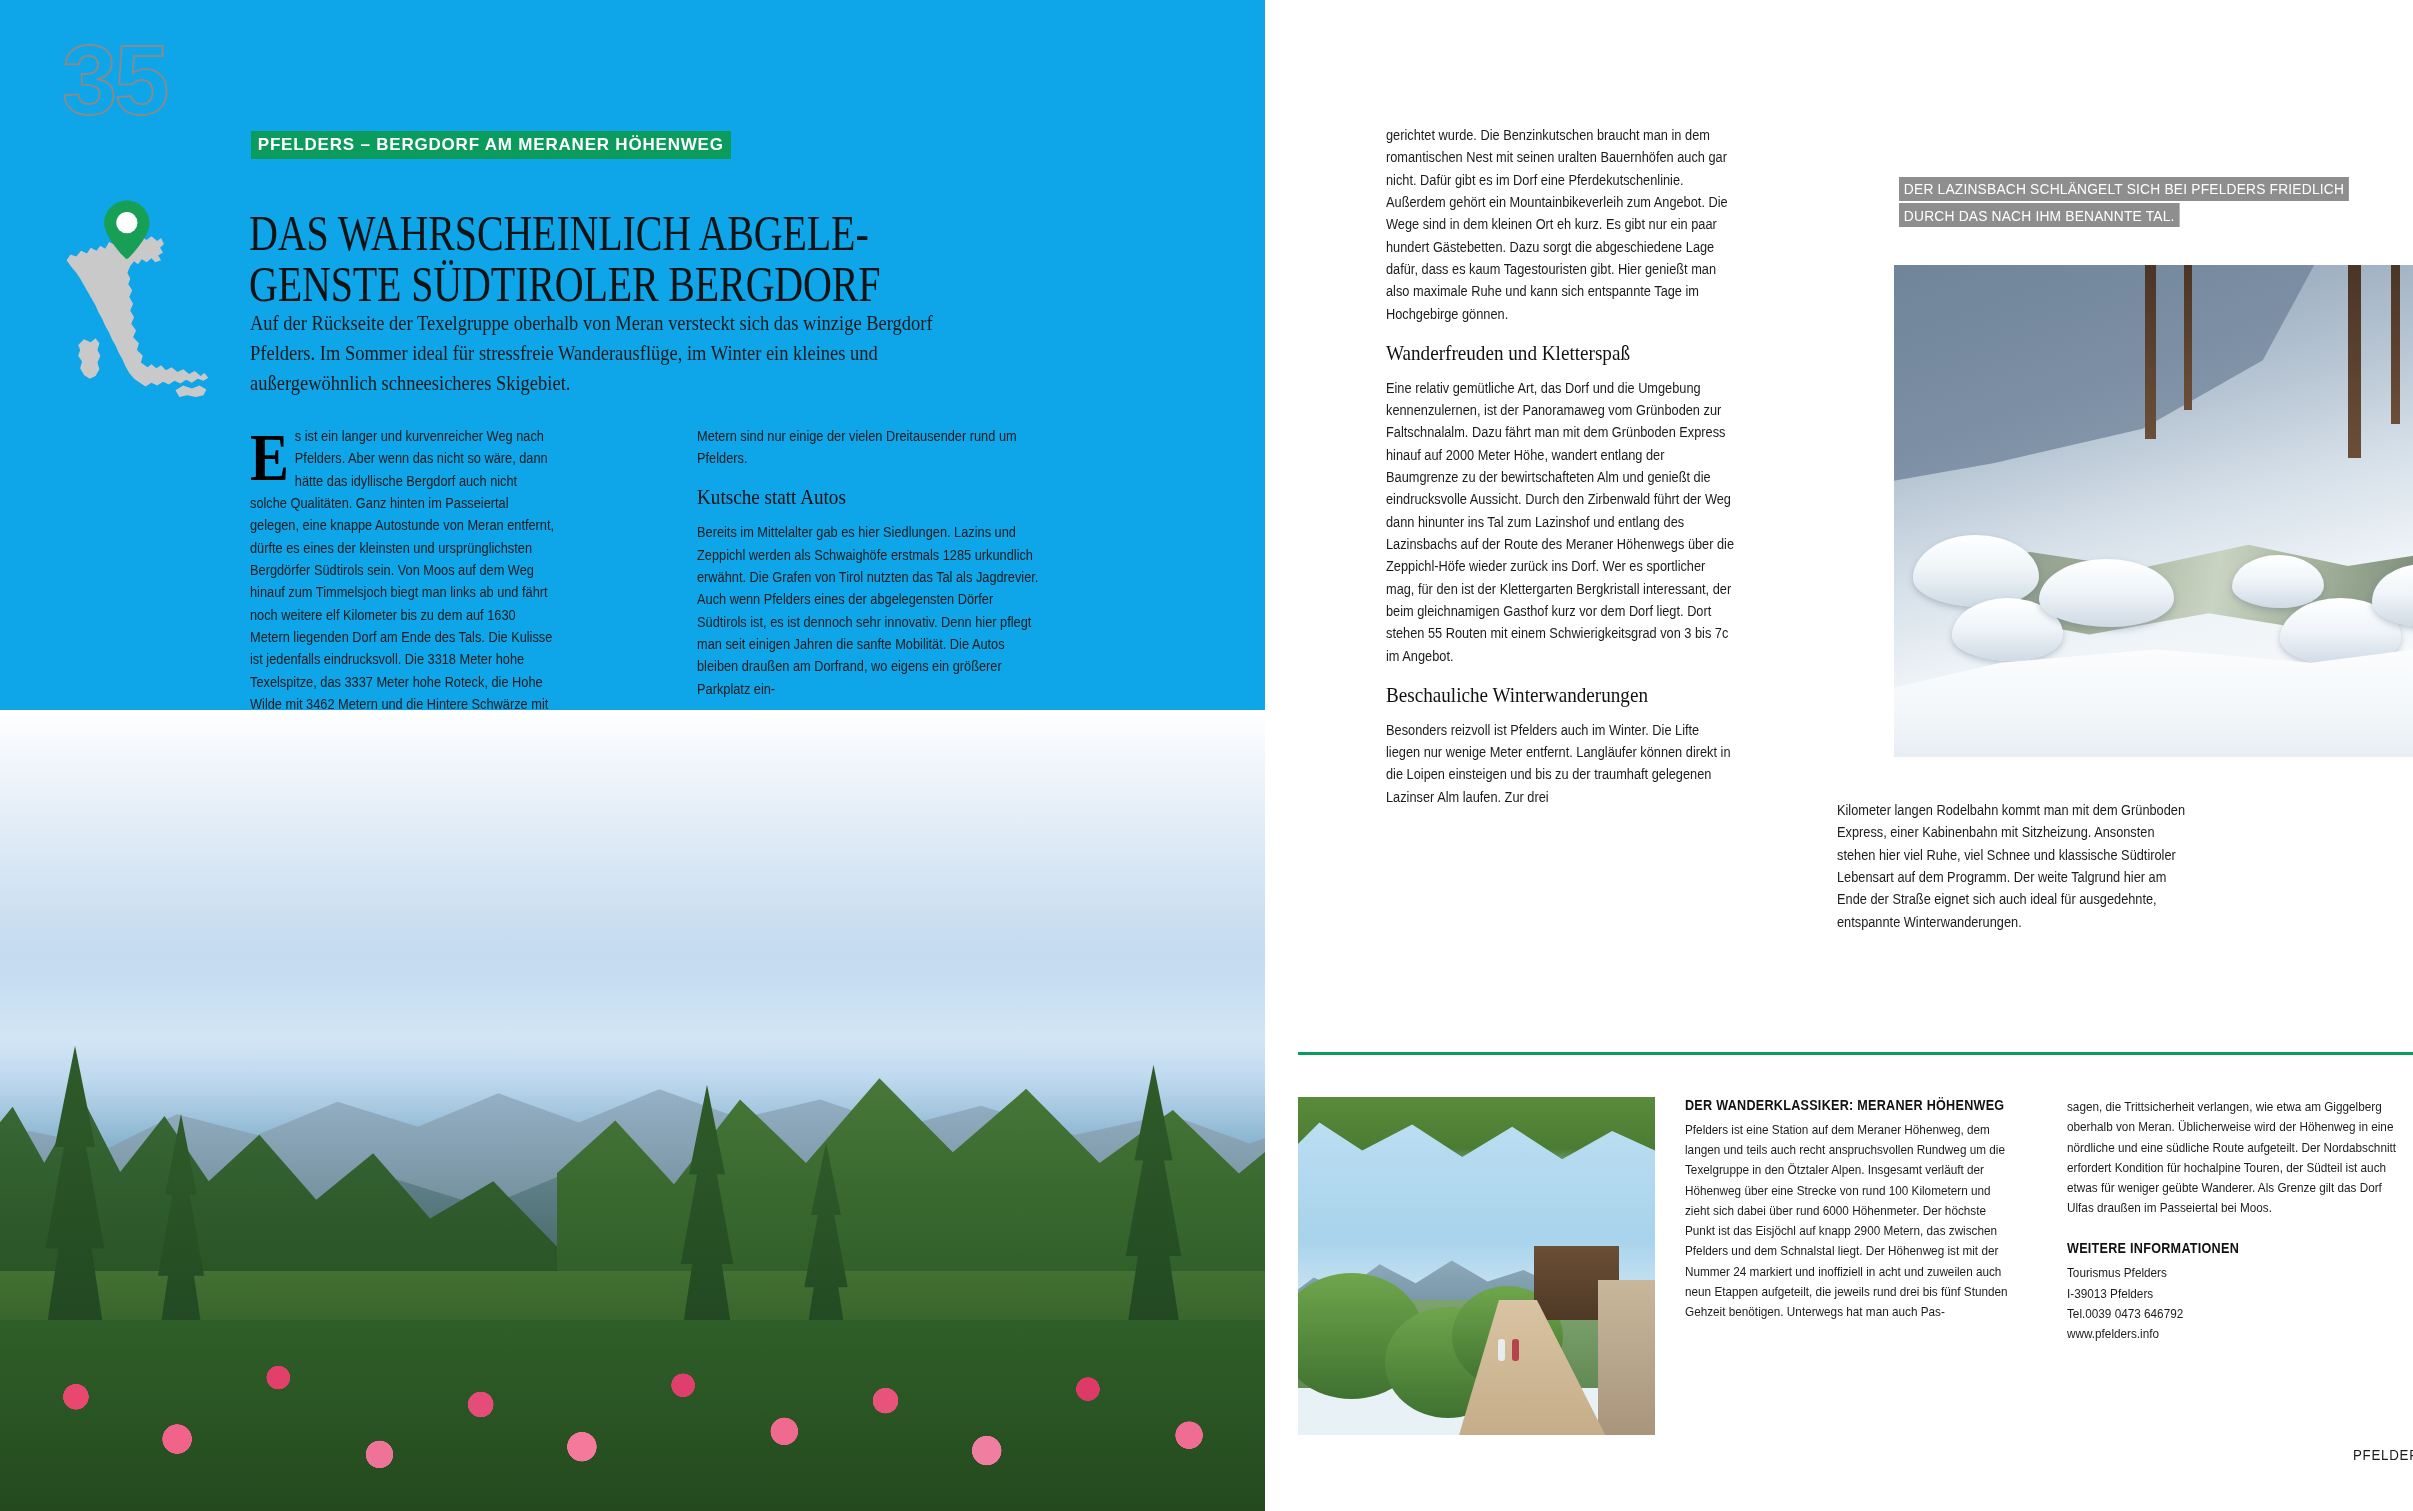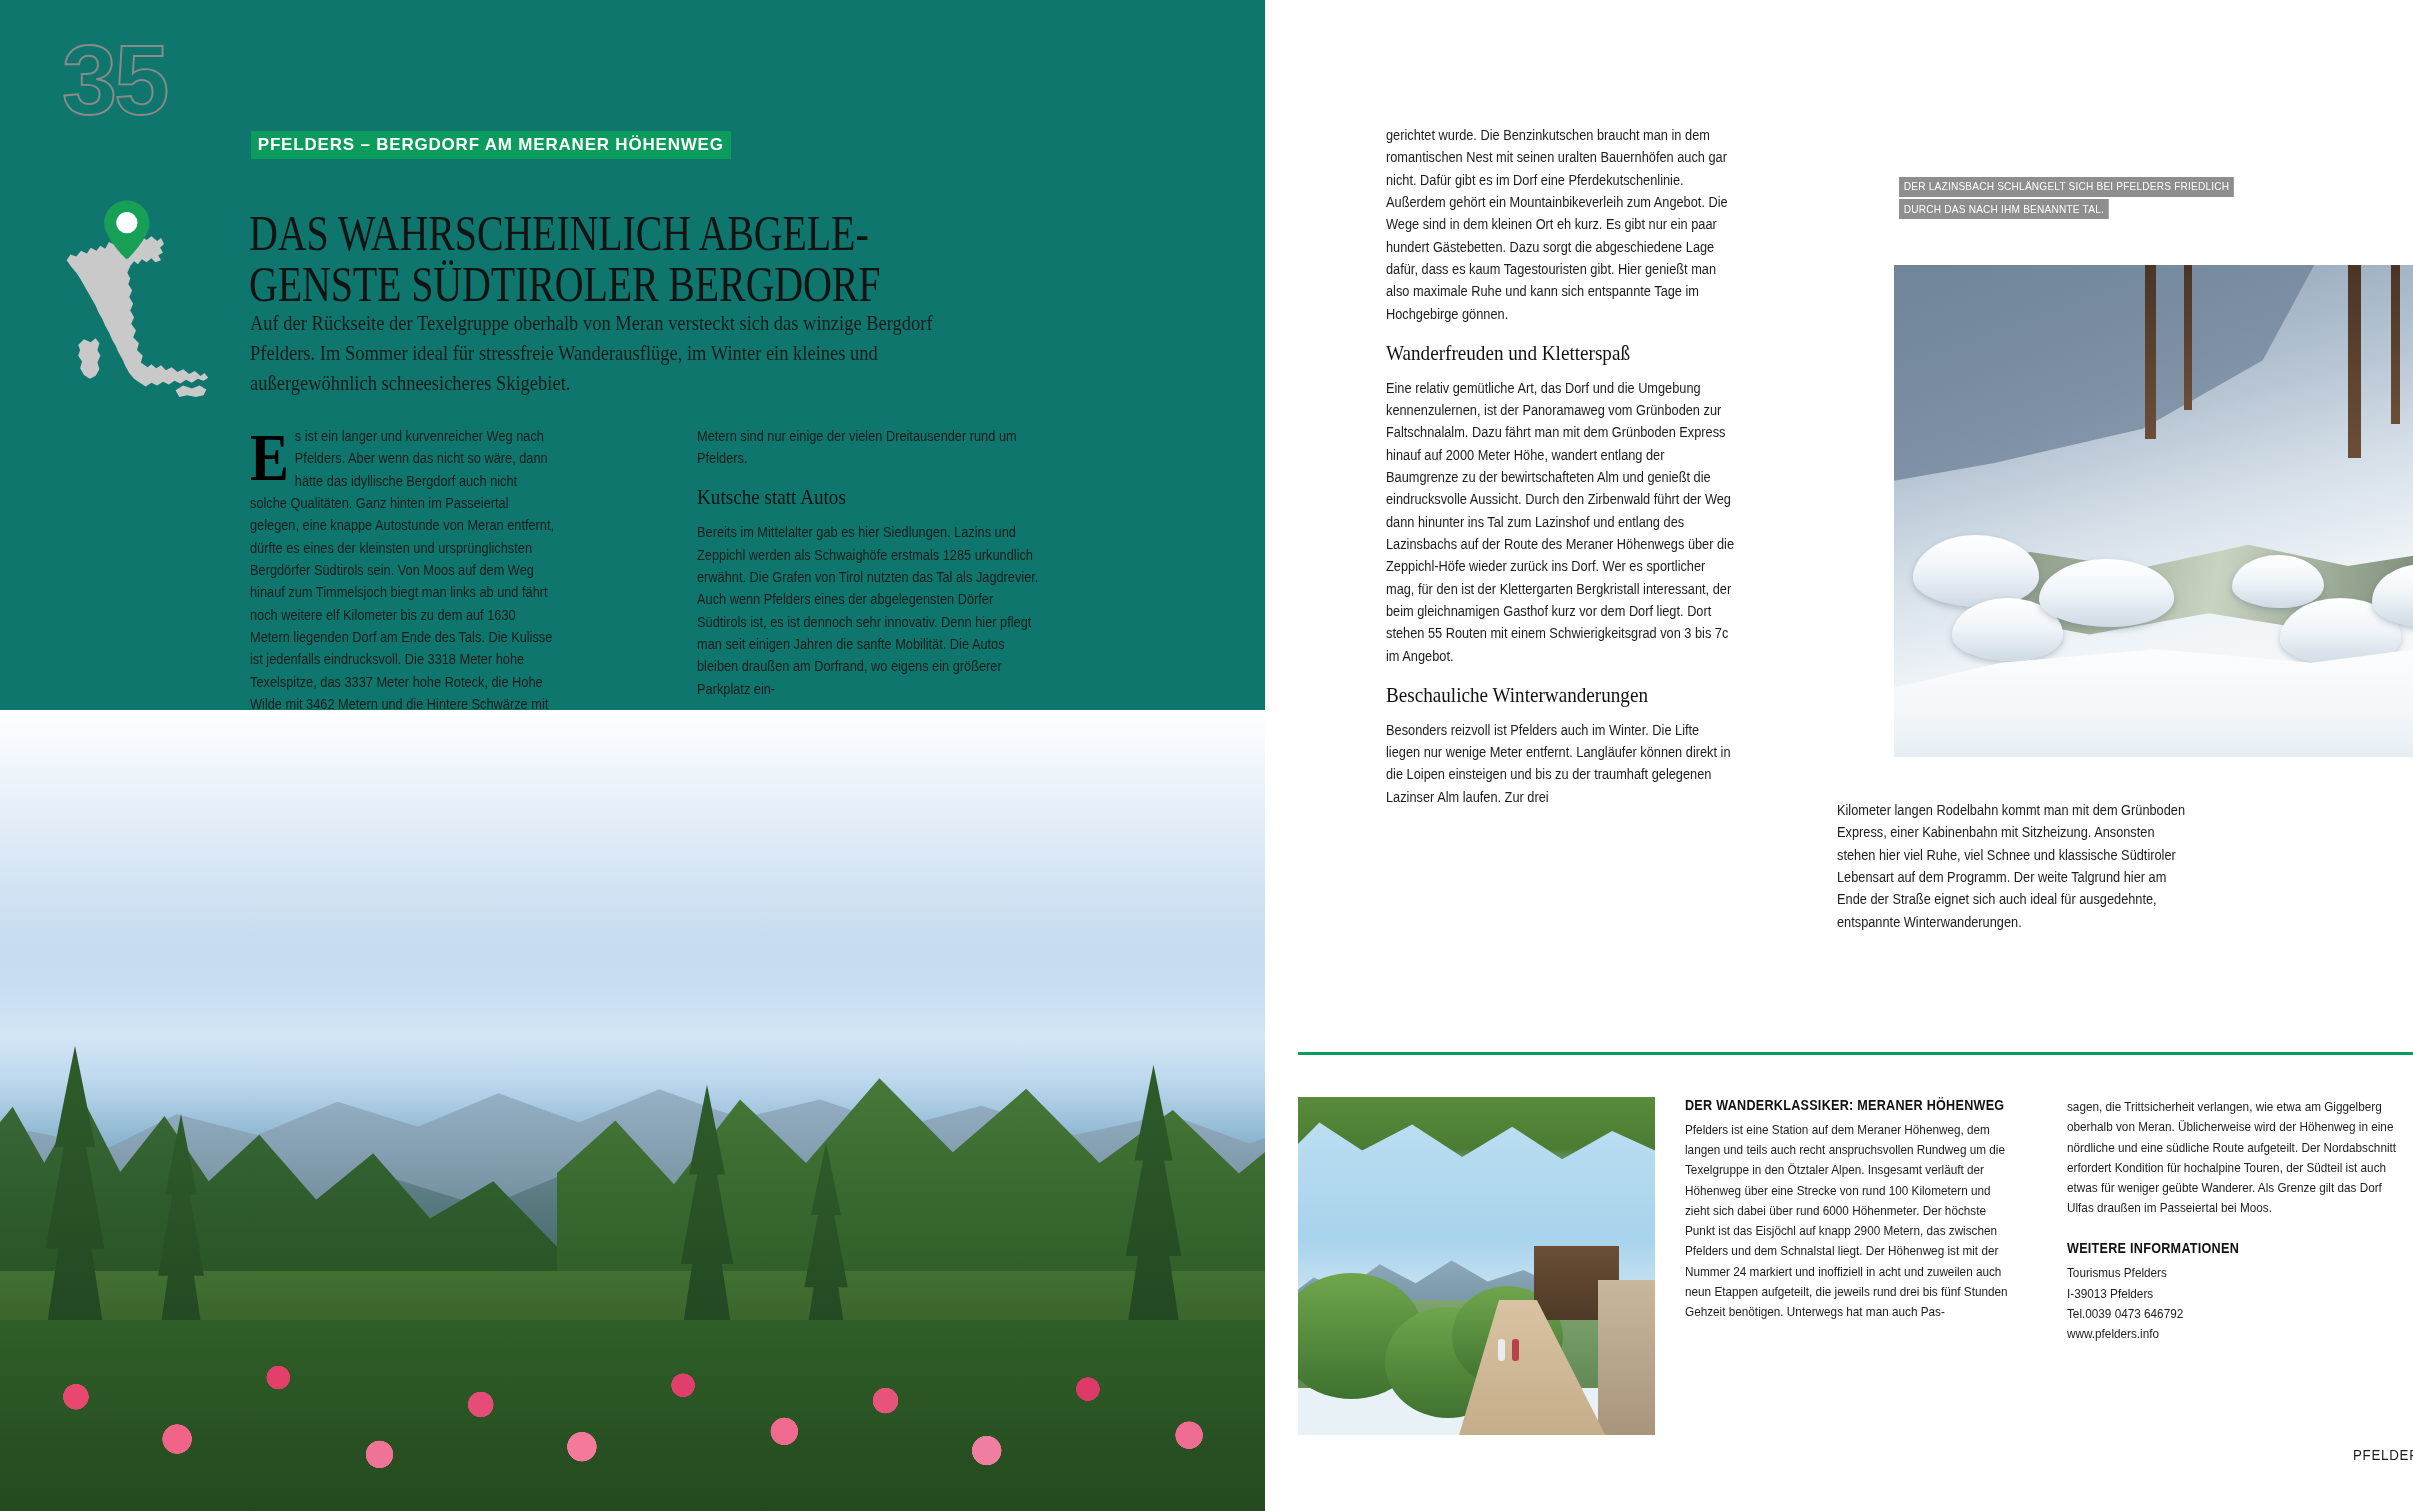--- a/index.html
+++ b/index.html
@@ -1,21 +1,21 @@
 <!DOCTYPE html>
 <html style="font-size:7.7px"><head>
 <meta charset="utf-8">
 <style>
   html,body{margin:0;padding:0;background:#ffffff;}
   body{width:2530px;height:1512px;font-family:"Liberation Sans",sans-serif;overflow:hidden;}
 
   .spread{position:relative;width:2530px;height:1512px;background:#fff;overflow:hidden;}
 
   
-  .page-left{position:absolute;left:0;top:0;width:1265px;height:1512px;background:#0f766e;overflow:hidden;}
+  .page-left{position:absolute;left:0;top:0;width:1265px;height:1512px;background:#0ea5e9;overflow:hidden;}
   .page-right{position:absolute;left:1265px;top:0;width:1265px;height:1512px;background:#fff;overflow:hidden;}
 
   
   .chapter-number{
     position:absolute;left:62px;top:30px;
     font-family:"Liberation Sans",sans-serif;
     font-size:99px;line-height:1;font-weight:700;letter-spacing:-2.9px;
     color:transparent;-webkit-text-stroke:1.9px #8a8a8a;
     text-stroke:1.9px #8a8a8a;
     user-select:none;
@@ -172,21 +172,21 @@
     background:linear-gradient(180deg,#ffffff 0%,#f0f5f9 46%,#cfdae4 100%);
     box-shadow:0 2.9px 6.8px rgba(90,110,130,.35);}
   .photo-snow .trunk{position:absolute;top:0;width:10.6px;
     background:linear-gradient(180deg,#4a3526,#6b4e38);}
   .photo-snow .lowbank{position:absolute;left:-4%;bottom:-6%;width:112%;height:34%;
     background:linear-gradient(180deg,#ffffff 0%,#f3f7fa 55%,#dfe8ef 100%);
     clip-path:polygon(0% 44%,20% 26%,44% 18%,68% 26%,88% 16%,100% 24%,100% 100%,0% 100%);}
 
   
   .caption{position:absolute;left:1899px;top:177px;width:434px;
-    font-family:"Liberation Sans",sans-serif;font-size:11px;line-height:1.0;letter-spacing:0.2px;}
+    font-family:"Liberation Sans",sans-serif;font-size:15px;line-height:1.0;letter-spacing:0.2px;}
   .caption span{display:table;background:#8e8e8e;color:#ffffff;padding:4.3px 5.3px 4.3px 5.3px;margin-bottom:2.9px;
     transform:scaleX(0.92);transform-origin:left top;white-space:nowrap;}
 
   
   .rule-green{position:absolute;left:1298px;top:1052px;width:1140px;height:3.4px;background:#0b9b5d;}
   .photo-trail{position:absolute;left:1298px;top:1097px;width:357px;height:338px;overflow:hidden;background:#9ec9e6;}
   .photo-trail .sky{position:absolute;inset:0;background:linear-gradient(180deg,#bfe0f2 0%,#a8d3ec 42%,#cfe6f3 62%,#e8f1f6 72%);}
   .photo-trail .mtn{position:absolute;left:-4%;top:40%;width:84%;height:28%;
     background:linear-gradient(180deg,#9bb4c6 0%,#7f9dae 60%,#6c8d9b 100%);
     clip-path:polygon(0% 72%,10% 48%,20% 62%,32% 34%,44% 54%,56% 30%,68% 52%,80% 40%,92% 58%,100% 48%,100% 100%,0% 100%);}

